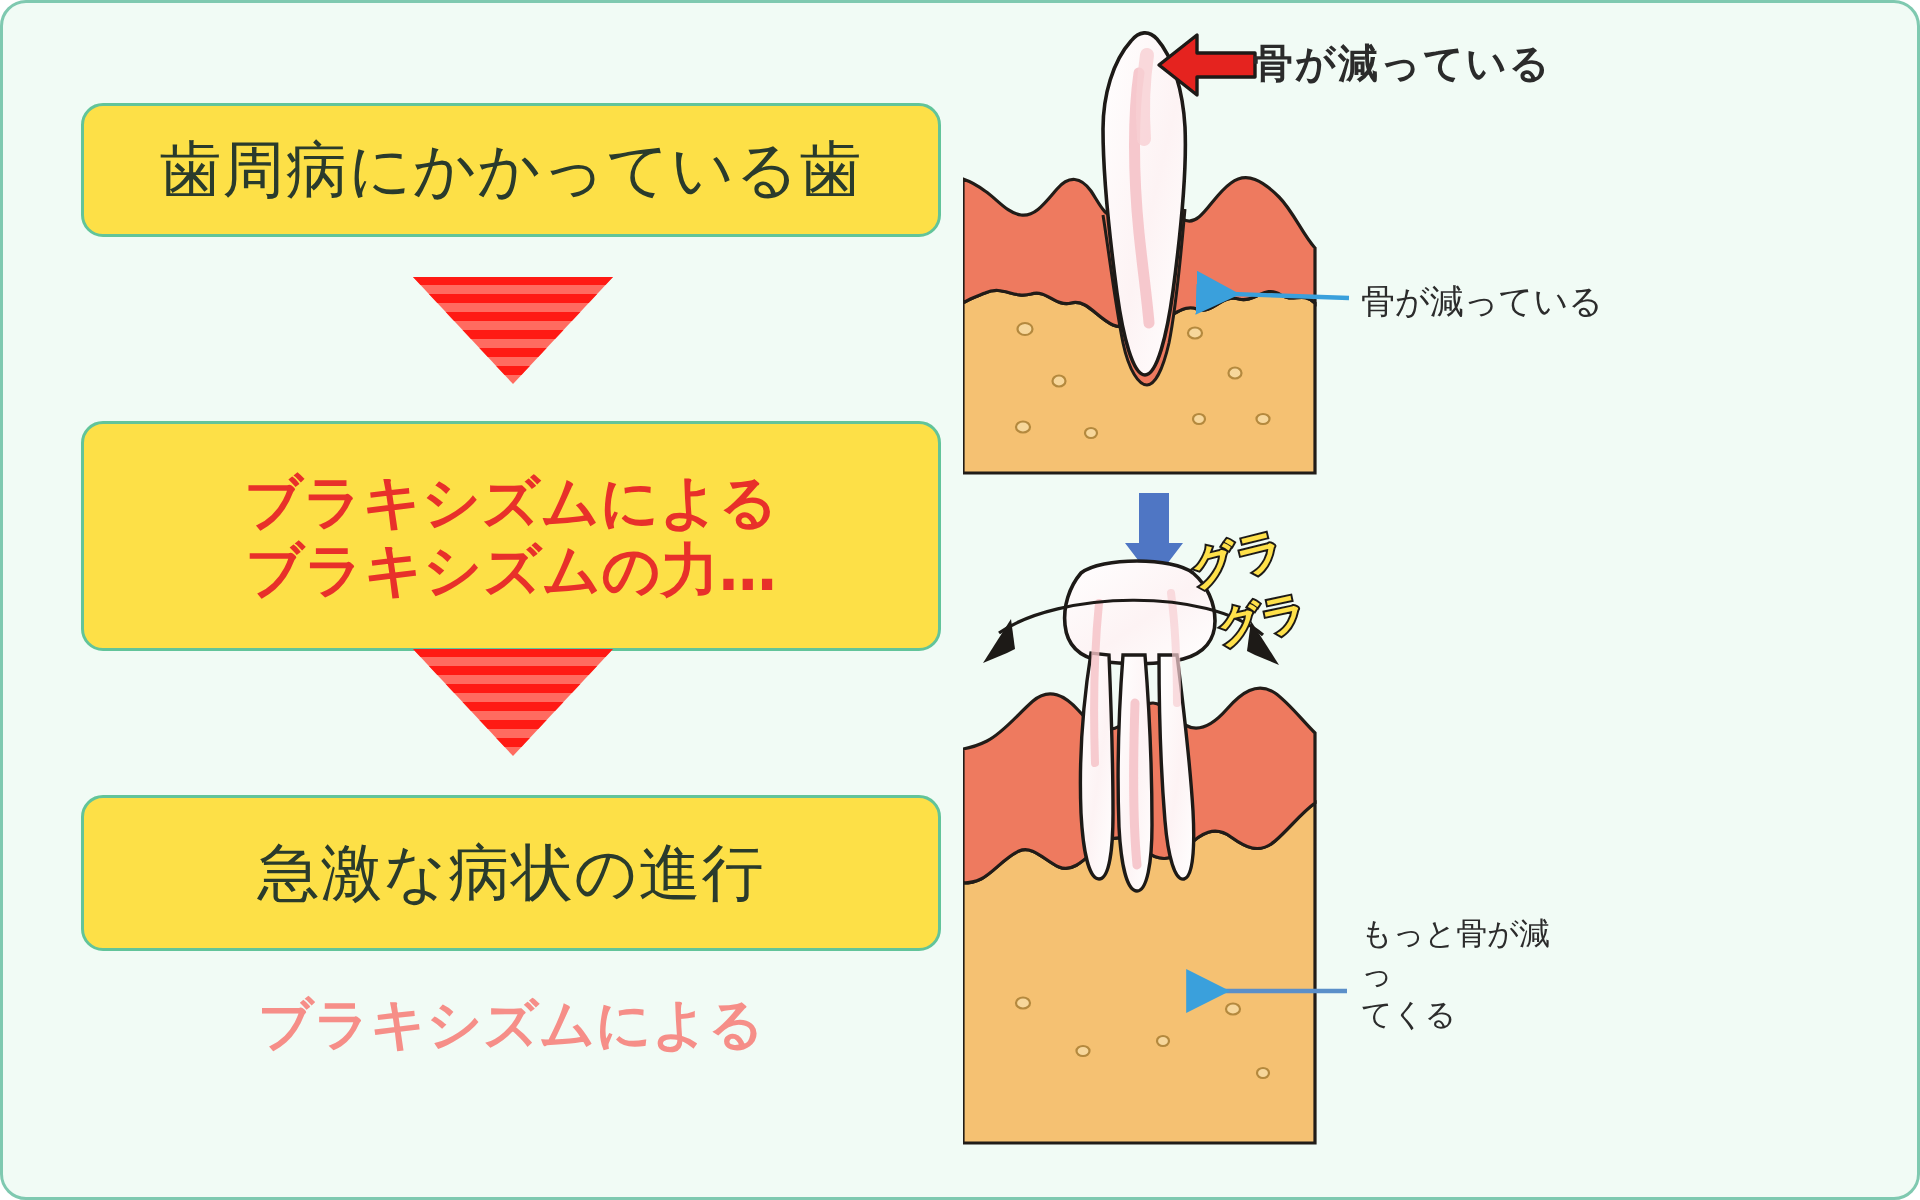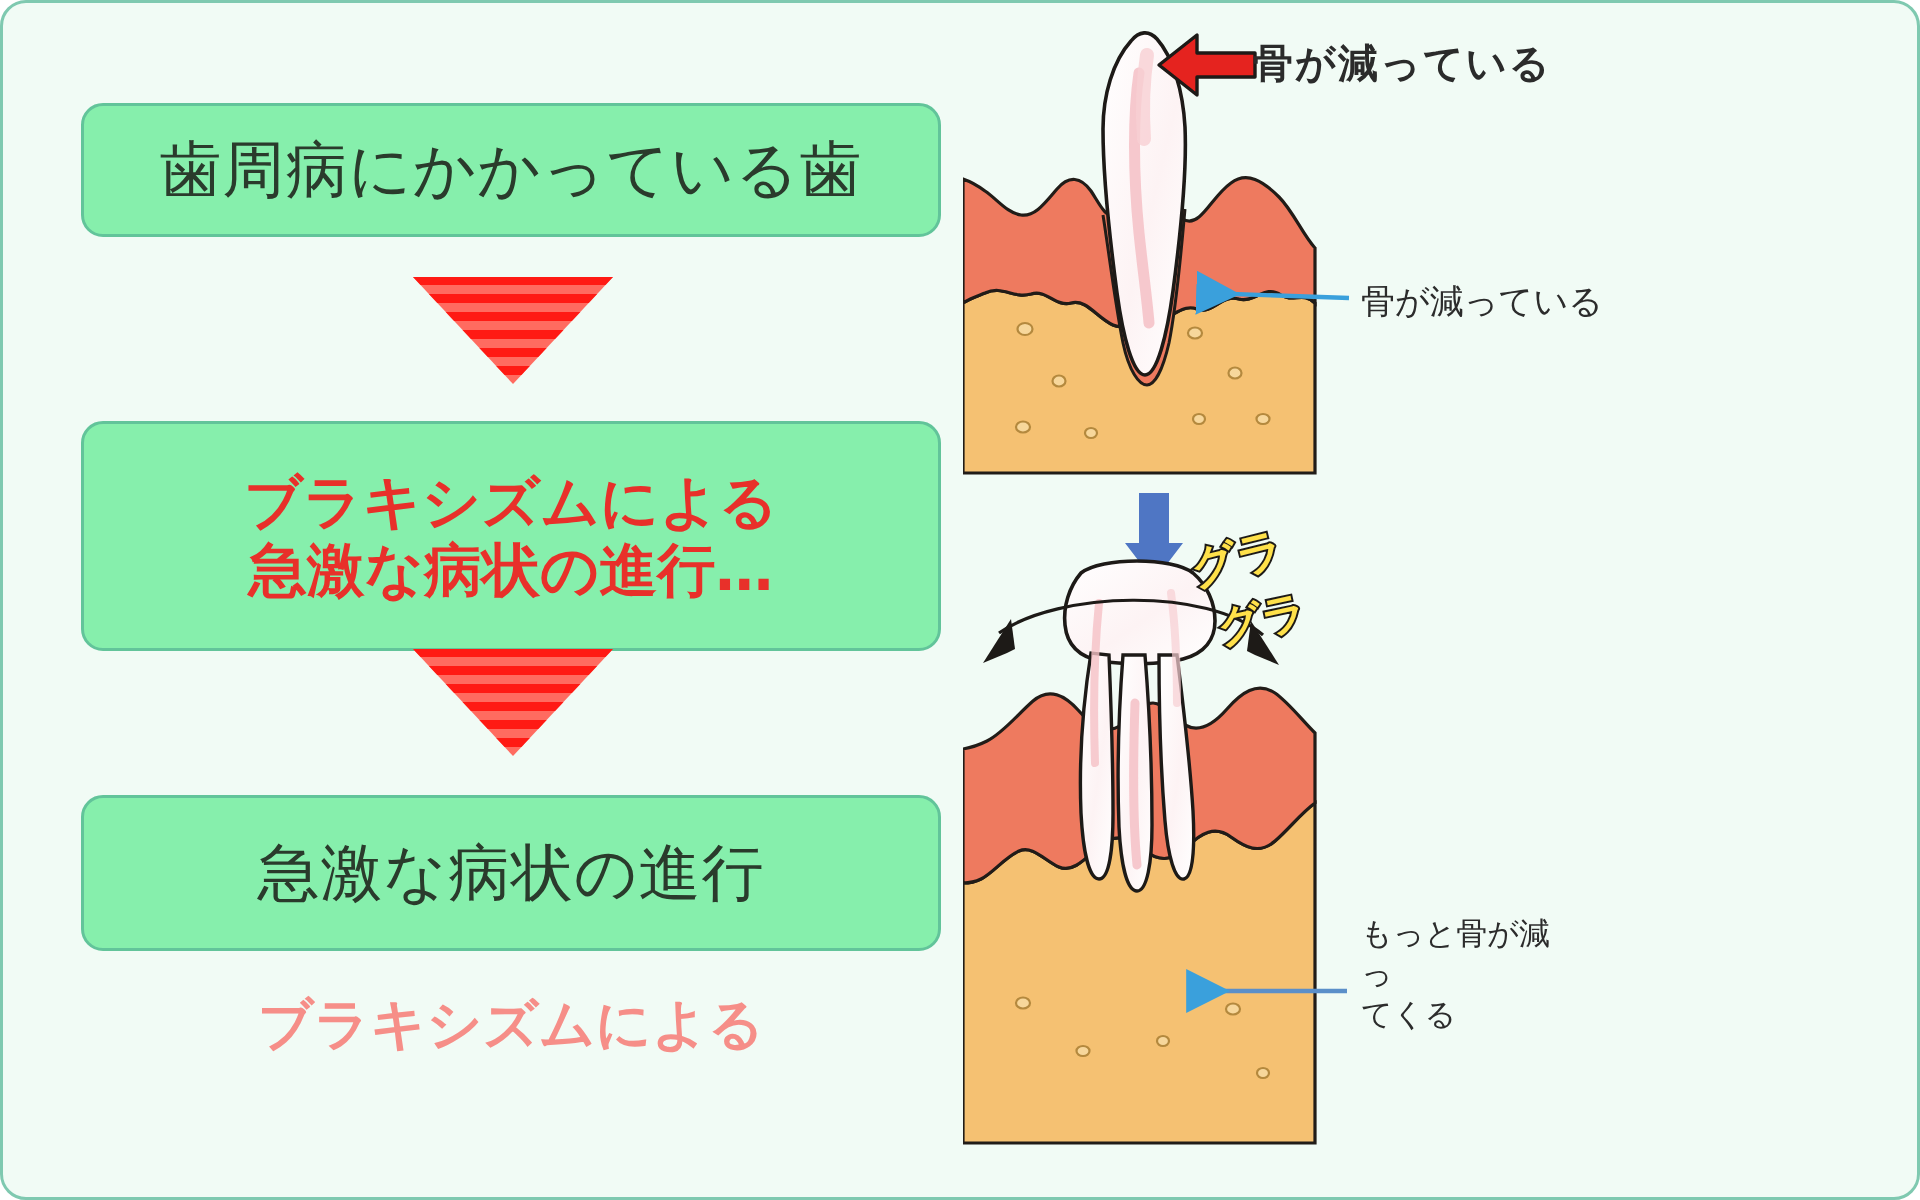--- a/index.html
+++ b/index.html
@@ -20,21 +20,21 @@
   }
 
   
   #left-col{
     position:absolute;left:0;top:0;width:960px;height:1200px;
   }
   .flow-box{
     position:absolute;
     left:78px;width:860px;
     box-sizing:border-box;
-    background:#86efac;
+    background:#fde047;
     border:3px solid #62c49a;
     border-radius:22px;
     display:flex;align-items:center;justify-content:center;
     flex-direction:column;
     text-align:center;
     line-height:1.18;
   }
   #box-1{top:100px;height:134px;}
   #box-2{top:418px;height:230px;}
   #box-3{top:792px;height:156px;}
@@ -117,21 +117,21 @@
             <rect x="0" y="59" width="210" height="9"></rect>
             <rect x="0" y="77" width="210" height="9"></rect>
             <rect x="0" y="95" width="210" height="9"></rect>
           </g>
         </g>
       </svg>
     </div>
 
     <div class="flow-box" id="box-2">
       <span class="box-line txt-red">ブラキシズムによる</span>
-      <span class="box-line txt-red">急激な病状の進行…</span>
+      <span class="box-line txt-red">ブラキシズムの力…</span>
     </div>
 
     <div class="tri-arrow" id="tri-2">
       <svg viewBox="0 0 210 115" xmlns="http://www.w3.org/2000/svg" aria-hidden="true">
         <defs>
           <clipPath id="triclip2">
               <polygon points="5,6 205,6 105,113"></polygon>
             </clipPath>
         </defs>
         <g clip-path="url(#triclip2)">

